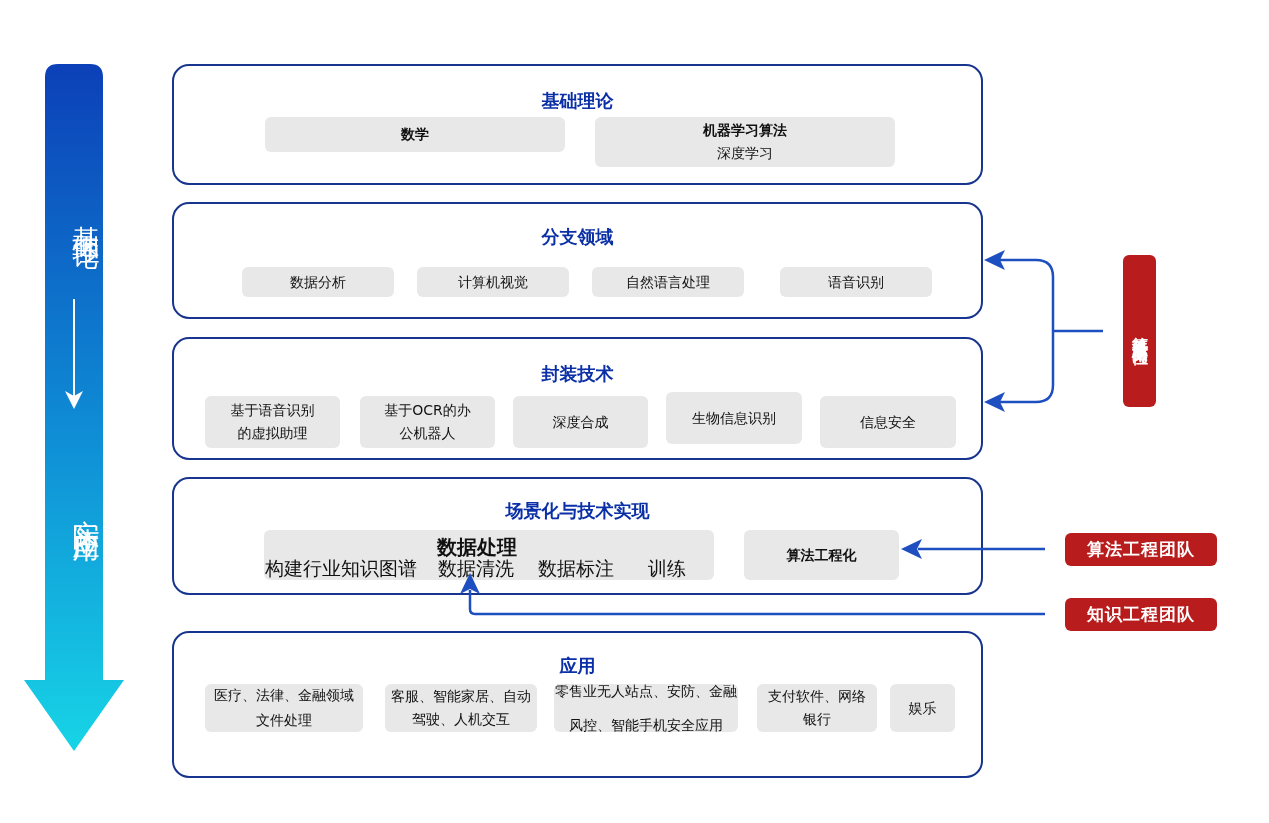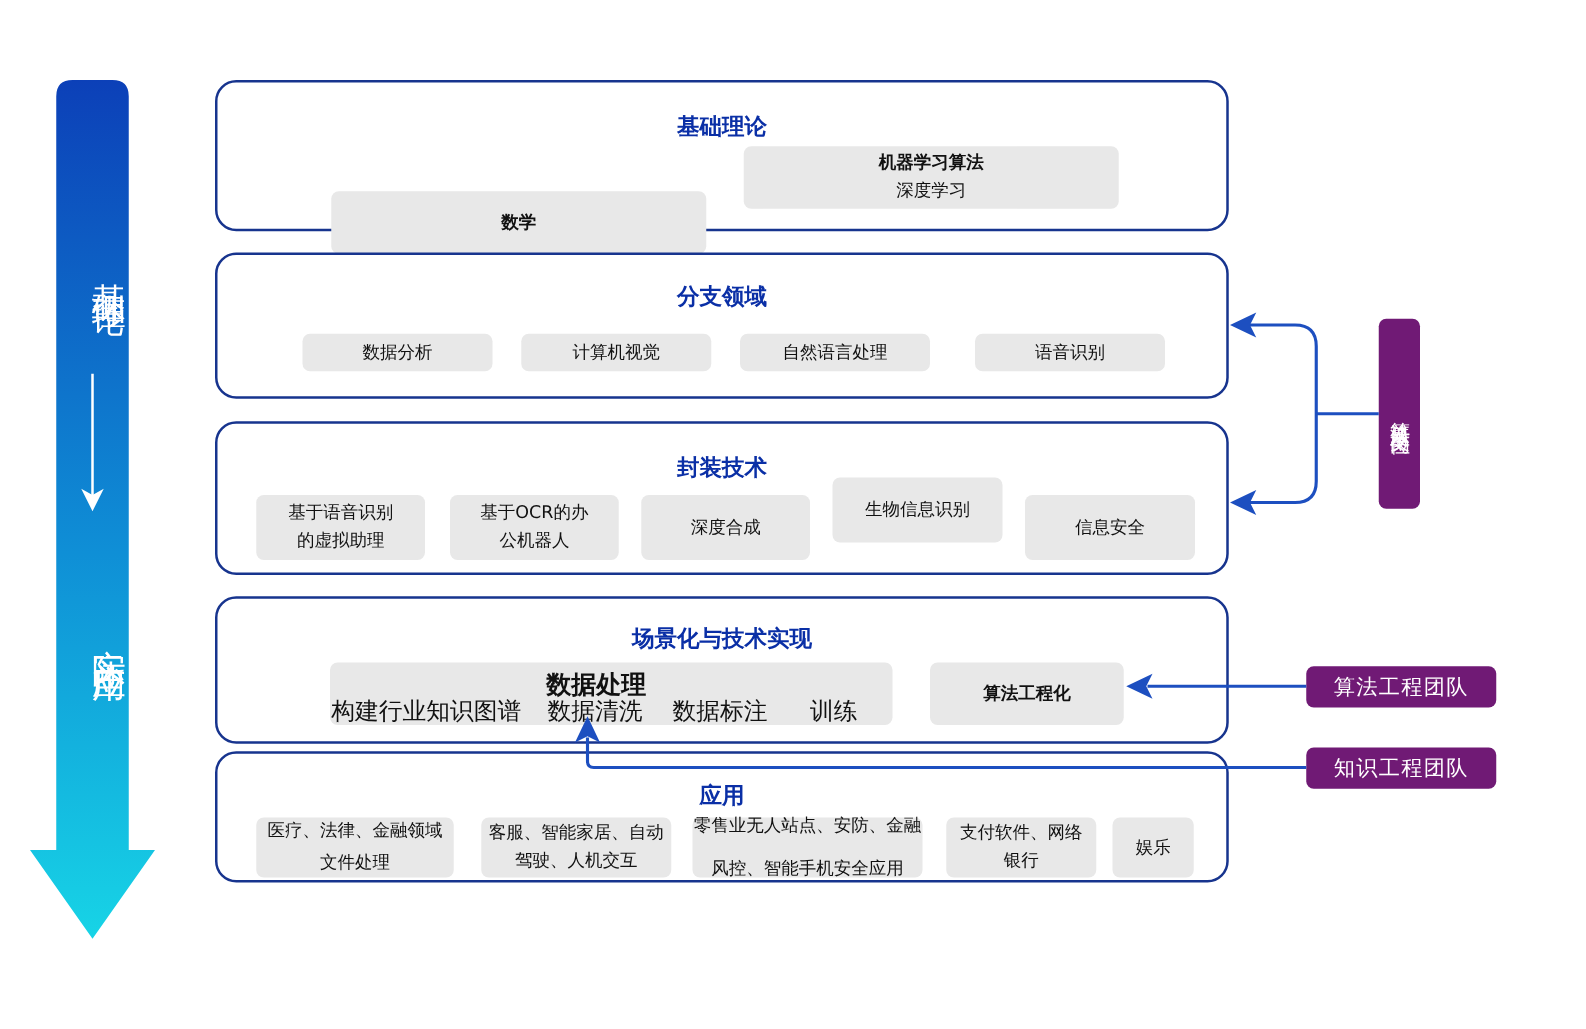--- a/index.html
+++ b/index.html
@@ -76,28 +76,29 @@
     position: absolute;
     top: 26px;
     transform: translateX(-50%);
     font-size: 19px;
     color: #111111;
     white-space: nowrap;
   }
   
   .solid-box {
     position: absolute;
-    background: #701a75;
+    background: #b91c1c;
     color: #ffffff;
-    font-weight: normal;
+    font-weight: bold;
     border-radius: 6px;
     display: flex;
     align-items: center;
     justify-content: center;
     text-align: center;
+    margin-left: 20px;
   }
   .role-box {
     left: 1103px; top: 255px; width: 33px; height: 152px;
     writing-mode: vertical-rl;
     text-orientation: upright;
     font-size: 16px;
     letter-spacing: 2px;
   }
   .team-box { width: 152px; height: 33px; font-size: 17px; letter-spacing: 1px; }
   .team-box.algo { left: 1045px; top: 533px; }
@@ -122,21 +123,21 @@
     <g>
       <line x1="74" y1="299" x2="74" y2="396" stroke="#ffffff" stroke-width="2"></line>
       <path d="M74,409 L65,391 L74,396 L83,391 Z" fill="#ffffff"></path>
     </g>
   </svg>
   <div class="varrow-label top">基础理论</div>
   <div class="varrow-label bottom">实际应用</div>
 
   <div class="section" style="top:64px; height:121px;">
     <div class="section-title" style="top:23px;">基础理论</div>
-    <div class="gbox" style="left:91px; top:51px; width:300px; height:50px;margin-top:36px;">
+    <div class="gbox" style="left:91px; top:51px; width:300px; height:35px;">
       <span class="line b">数学</span>
     </div>
     <div class="gbox" style="left:421px; top:51px; width:300px; height:50px;">
       <span class="line b">机器学习算法</span>
       <span class="line">深度学习</span>
     </div>
   </div>
 
   <div class="section" style="top:202px; height:117px;">
     <div class="section-title" style="top:21px;">分支领域</div>
@@ -160,21 +161,21 @@
       <span class="line">基于语音识别</span>
       <span class="line">的虚拟助理</span>
     </div>
     <div class="gbox" style="left:186px; top:57px; width:135px; height:52px;">
       <span class="line">基于OCR的办</span>
       <span class="line">公机器人</span>
     </div>
     <div class="gbox" style="left:339px; top:57px; width:135px; height:52px;">
       <span class="line">深度合成</span>
     </div>
-    <div class="gbox" style="left:492px; top:43px; width:136px; height:52px;">
+    <div class="gbox" style="left:492px; top:53px; width:136px; height:52px;">
       <span class="line">生物信息识别</span>
     </div>
     <div class="gbox" style="left:646px; top:57px; width:136px; height:52px;">
       <span class="line">信息安全</span>
     </div>
   </div>
 
   <div class="section" style="top:477px; height:118px;">
     <div class="section-title" style="top:20px;">场景化与技术实现</div>
     <div class="dp-box" style="left:90px; top:51px; width:450px; height:50px;">
@@ -182,21 +183,21 @@
       <span class="dp-step" style="left:77px;">构建行业知识图谱</span>
       <span class="dp-step" style="left:212px;">数据清洗</span>
       <span class="dp-step" style="left:312px;">数据标注</span>
       <span class="dp-step" style="left:403px;">训练</span>
     </div>
     <div class="gbox" style="left:570px; top:51px; width:155px; height:50px;">
       <span class="line b">算法工程化</span>
     </div>
   </div>
 
-  <div class="section" style="top:601px; height:105px;">
+  <div class="section" style="top:631px; height:147px;">
     <div class="section-title" style="top:21px;">应用</div>
     <div class="gbox" style="left:31px; top:51px; width:158px; height:48px;justify-content:space-between;">
       <span class="line">医疗、法律、金融领域</span>
       <span class="line">文件处理</span>
     </div>
     <div class="gbox" style="left:211px; top:51px; width:152px; height:48px;">
       <span class="line">客服、智能家居、自动</span>
       <span class="line">驾驶、人机交互</span>
     </div>
     <div class="gbox" style="left:380px; top:51px; width:184px; height:48px;gap:11px;">

